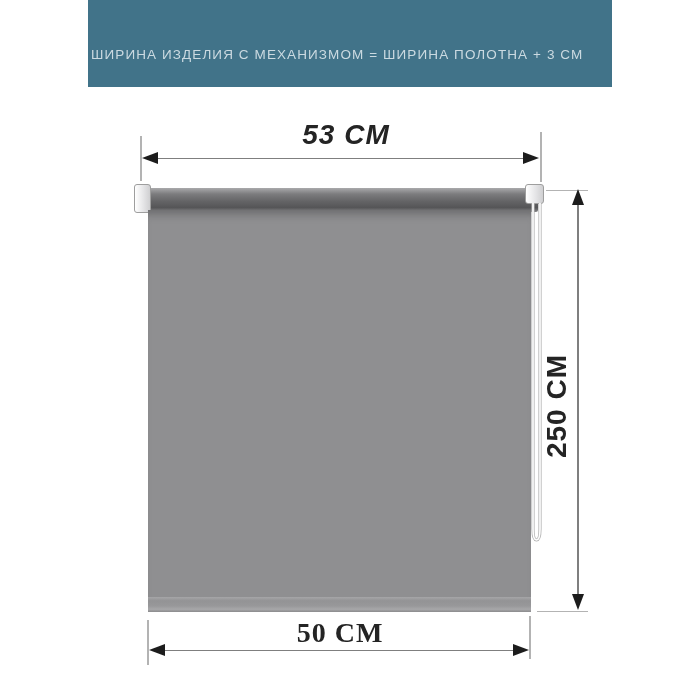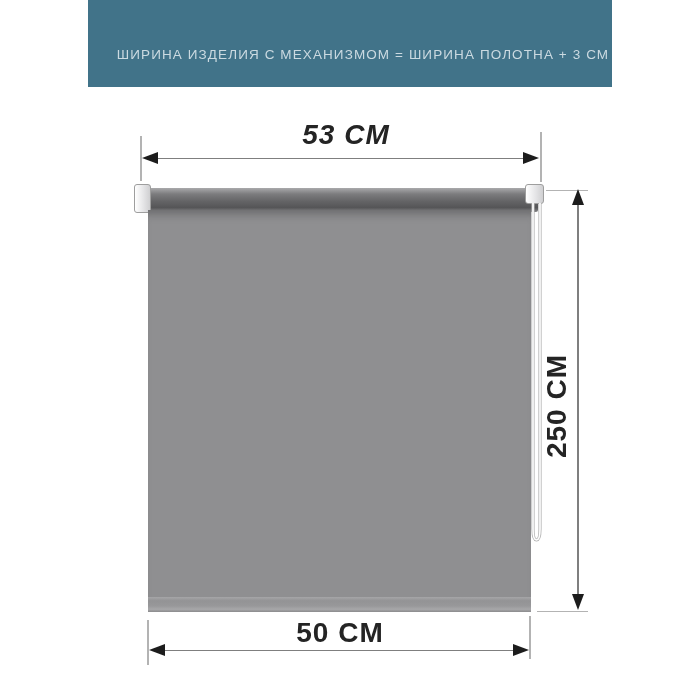--- a/index.html
+++ b/index.html
@@ -1,27 +1,27 @@
 <!DOCTYPE html>
 <html><head>
 <meta charset="utf-8">
 <style>
   html,body{margin:0;padding:0;background:#ffffff;}
   body{width:700px;height:700px;position:relative;font-family:"Liberation Sans",sans-serif;overflow:hidden;}
   .abs{position:absolute;}
 
   
   .banner{left:88px;top:0;width:524px;height:87px;background:#417389;}
-  .banner-text{position:absolute;left:13px;top:47px;width:100%;text-align:center;
+  .banner-text{position:absolute;left:3px;top:47px;width:100%;
     color:#cbdae1;font-size:13.5px;letter-spacing:1.1px;font-weight:400;white-space:nowrap;}
 
   
   .dim-label{font-size:28px;font-weight:bold;color:#242424;letter-spacing:1px;text-align:center;white-space:nowrap;}
   .label-top{left:146px;top:119px;width:400px;font-style:italic;}
-  .label-bottom{left:140px;top:617px;width:400px;}
+  .label-bottom{left:140px;top:617px;width:400px;font-family:Liberation Serif, serif;}
   .label-height{left:487px;top:391px;width:140px;height:30px;transform:rotate(-90deg);line-height:30px;}
 
   
   .dimline{background:#7f7f7f;}
   .extline{background:#b3b3b3;}
 
   
   .ah{width:0;height:0;}
   .ah-left{border-top:6.5px solid transparent;border-bottom:6.5px solid transparent;border-right:16px solid #1c1c1c;}
   .ah-right{border-top:6.5px solid transparent;border-bottom:6.5px solid transparent;border-left:16px solid #1c1c1c;}

